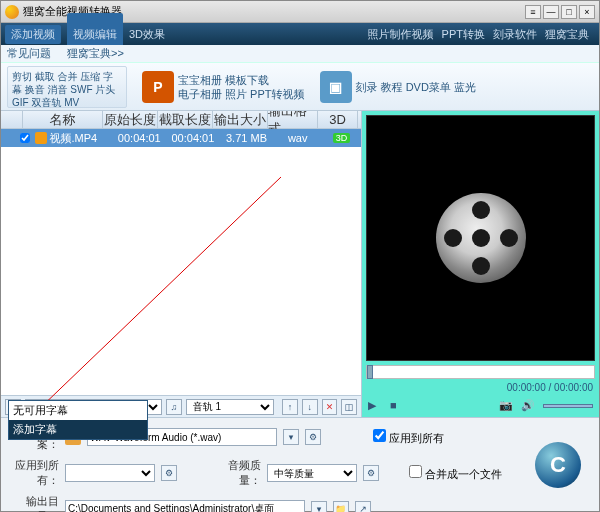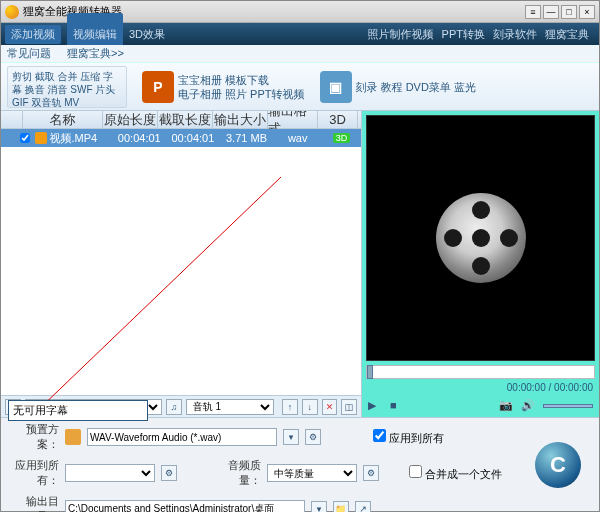--- a/index.html
+++ b/index.html
@@ -203,13 +203,14 @@
       <span class="cbtn">📁</span>
       <span class="cbtn">↗</span>
     </div>
     <div class="bigbtn">C</div>
   </div>
 
 </div>
 
 <div class="dropdown">
   <div class="dditem">无可用字幕</div>
+  <div class="dditem ddsel">添加字幕</div>
 </div>
 
 </body></html>

